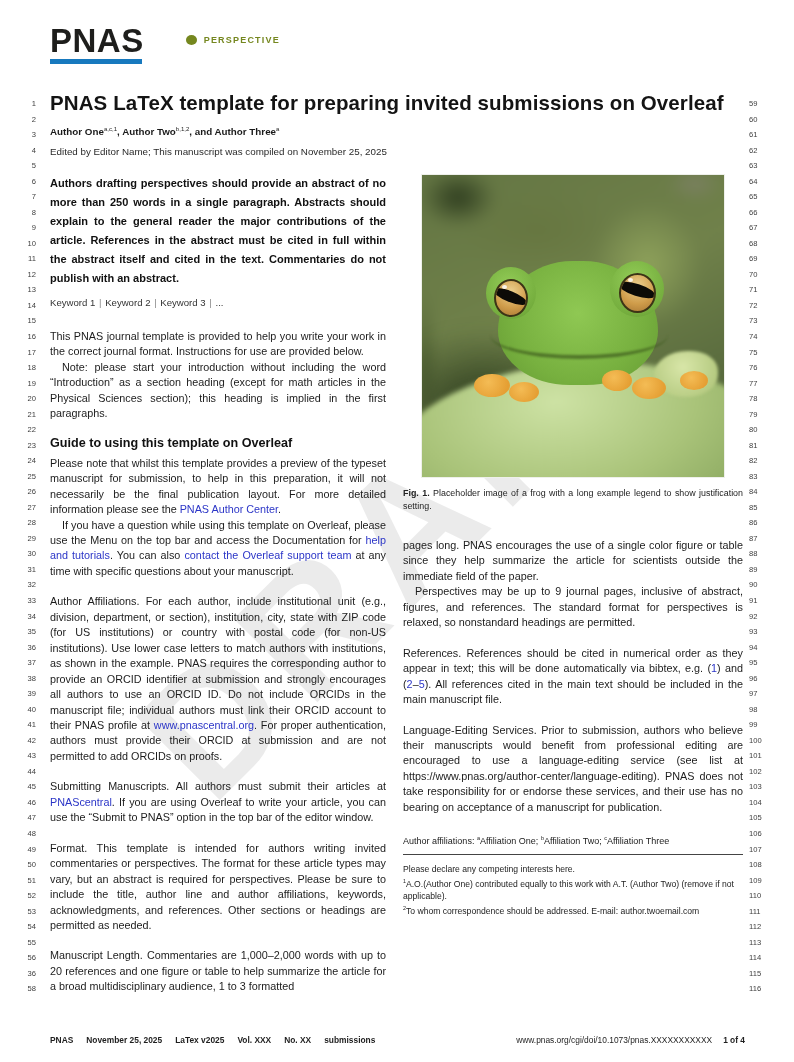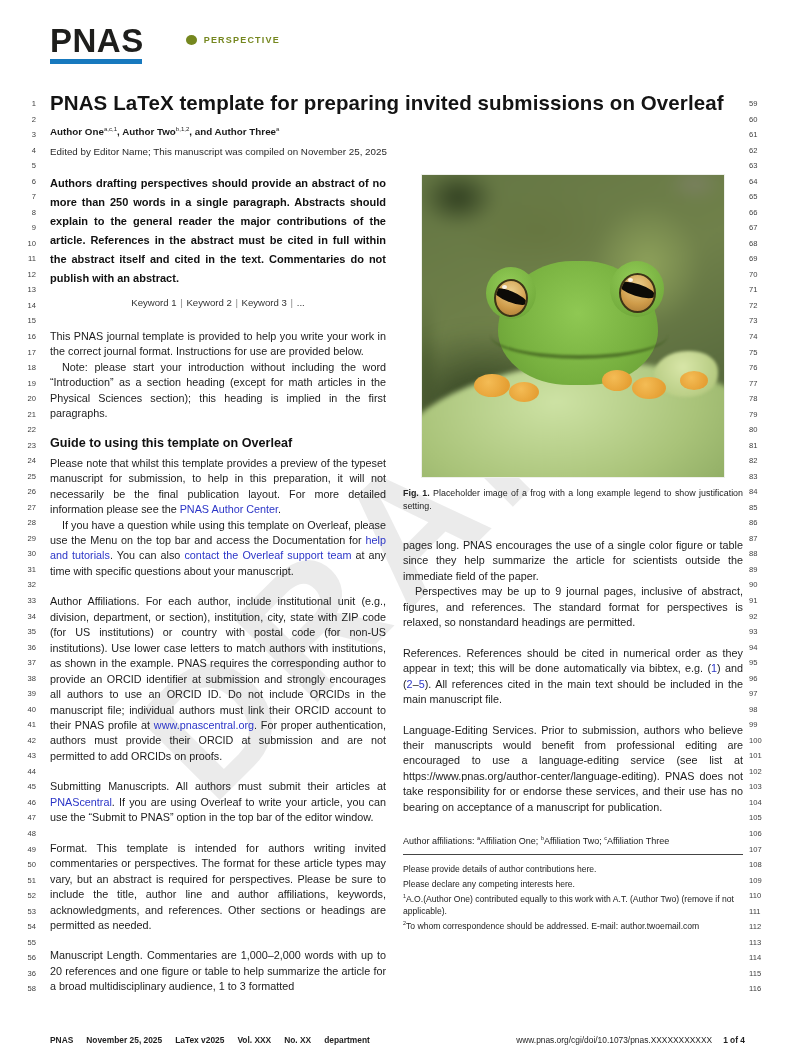--- a/index.html
+++ b/index.html
@@ -30,21 +30,21 @@
   .title{margin-top:27px;font-size:20.5px;font-weight:700;color:#141414;letter-spacing:0.1px;}
   .authors{margin-top:11px;font-size:9.8px;color:#1a1a1a;}
   .authors .b{font-weight:700;}
   .edited{margin-top:9px;font-size:9.8px;color:#2a2a2a;}
   sup{font-size:0.62em;line-height:0;}
   
   .bodygrid{position:relative;margin-top:17px;}
   .colL{width:336px;}
   .colR{position:absolute;left:353px;top:0;width:340px;}
   .abstract{font-size:11px;font-weight:700;line-height:19px;text-align:justify;color:#111;}
-  .kw{margin-top:9px;font-size:9.6px;color:#333;text-align:center;}
+  .kw{margin-top:9px;font-size:9.6px;color:#333;}
   .kw .sep{color:#8a8a8a;padding:0 1px;}
   p.bp{margin:0;font-size:10.8px;line-height:15.45px;text-align:justify;}
   p.first{margin-top:21px;}
   p.ind{text-indent:12px;}
   p.gap{margin-top:15px;}
   h2.sec{margin:14px 0 6px 0;font-size:12.6px;font-weight:700;color:#111;}
   .b{font-weight:400;}
   .lnk{cursor:pointer;}
   
   .fig{width:302px;height:302px;margin:0 auto;position:relative;overflow:hidden;
@@ -296,34 +296,33 @@
         <div class="caption"><span class="b">Fig. 1.</span><span> Placeholder image of a frog with a long example legend to show justification setting.</span></div>
 
         <p class="bp after-fig">pages long. PNAS encourages the use of a single color figure or table since they help summarize the article for scientists outside the immediate field of the paper.</p>
         <p class="bp ind">Perspectives may be up to 9 journal pages, inclusive of abstract, figures, and references. The standard format for perspectives is relaxed, so nonstandard headings are permitted.</p>
         <p class="bp gap"><span class="b">References.</span><span>  References should be cited in numerical order as they appear in text; this will be done automatically via bibtex, e.g. (</span><span class="lnk" style="color: rgb(43, 53, 199);">1</span><span>) and (</span><span class="lnk" style="color: rgb(43, 53, 199);">2</span><span>–</span><span class="lnk" style="color: rgb(43, 53, 199);">5</span><span>). All references cited in the main text should be included in the main manuscript file.</span></p>
         <p class="bp gap"><span class="b">Language-Editing Services.</span><span>  Prior to submission, authors who believe their manuscripts would benefit from professional editing are encouraged to use a language-editing service (see list at https://www.pnas.org/author-center/language-editing). PNAS does not take responsibility for or endorse these services, and their use has no bearing on acceptance of a manuscript for publication.</span></p>
 
         <div class="affil"><span>Author affiliations: </span><sup>a</sup><span>Affiliation One; </span><sup>b</sup><span>Affiliation Two; </span><sup>c</sup><span>Affiliation Three</span></div>
         <hr class="fnrule">
         <div class="fnblock">
-          <div>Please provide details of author contributions here.</div>
           <div>Please declare any competing interests here.</div>
           <div><sup>1</sup><span>A.O.(Author One) contributed equally to this work with A.T. (Author Two) (remove if not applicable).</span></div>
           <div><sup>2</sup><span>To whom correspondence should be addressed.  E-mail: author.twoemail.com</span></div>
         </div>
       </div>
 
     </div>
   </div>
 
   <div class="footer">
     <span class="fitem b">PNAS</span>
     <span class="fitem">November 25, 2025</span>
     <span class="fitem">LaTex v2025</span>
     <span class="fitem">Vol. XXX</span>
     <span class="fitem">No. XX</span>
-    <span class="fitem">department</span>
+    <span class="fitem">submissions</span>
     <span class="right">www.pnas.org/cgi/doi/10.1073/pnas.XXXXXXXXXXX</span>
     <span class="pageno">1 of 4</span>
   </div>
 
 </div>
 
 </body></html>

